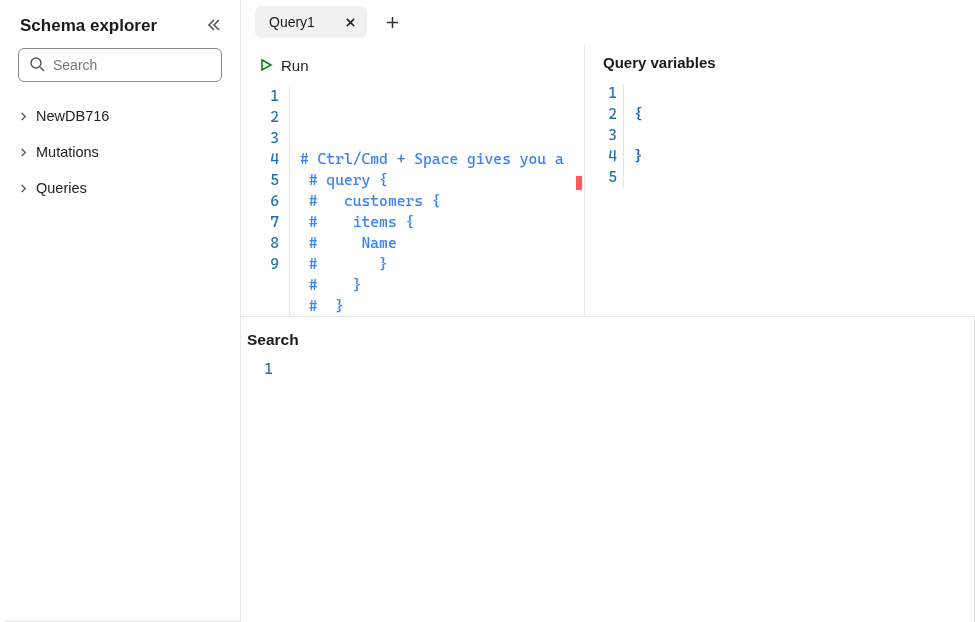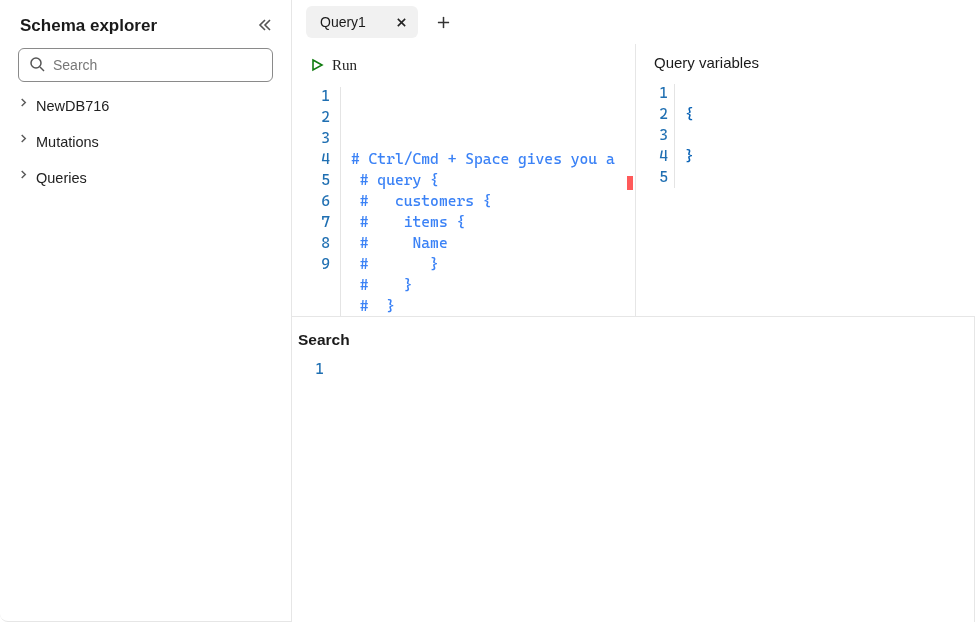--- a/index.html
+++ b/index.html
@@ -7,21 +7,21 @@
       font-family: "Segoe UI", -apple-system, sans-serif;
       font-size: 14px;
       color: #1a1a1a;
       background: #fff;
       width: 975px;
       height: 622px;
       overflow: hidden;
       display: flex;
     }
     .sidebar {
-      width: 292px;
+      width: 241px;
       border-right: 1px solid #e6e6e6;
       border-bottom: 1px solid #e6e6e6;
       border-radius: 0 0 0 8px;
       display: flex;
       flex-direction: column;
       padding: 0;
     }
     .sidebar-header {
       display: flex;
       align-items: center;
@@ -49,21 +49,21 @@
       outline: none;
       flex: 1;
       font-size: 14px;
       color: #555;
       background: transparent;
     }
     .search-input::placeholder { color: #777; }
     .tree { padding: 6px 8px 0 8px; }
     .tree-item {
       display: flex;
-      align-items: flex-start;
+      align-items: center;
       height: 36px;
       padding-left: 8px;
       gap: 6px;
       cursor: pointer;
       border-radius: 4px;
     }
     .tree-chevron {
       width: 14px;
       display: flex;
       align-items: center;
@@ -109,39 +109,38 @@
     }
     .run-btn {
       display: flex;
       align-items: center;
       gap: 8px;
       border: none;
       background: transparent;
       cursor: pointer;
       font-size: 15px;
       color: #222;
-      font-family: Liberation Serif, serif;
     }
     .run-btn svg { width: 14px; height: 14px; color: #107c10; stroke: #107c10; }
 
     .editor-row {
       display: flex;
       min-height: 0;
       height: 272px;
     }
     .editor-pane {
       position: relative;
       overflow: hidden;
     }
     .query-pane { width: 344px; border-right: 1px solid #e6e6e6; }
     .vars-pane { flex: 1; padding-left: 8px; }
 
     .vars-title {
       font-size: 15px;
-      font-weight: 400;
+      font-weight: 700;
       padding: 10px 0 12px 10px;
     }
 
     .editor {
       display: flex;
       font-family: "Cascadia Mono", "Consolas", monospace;
       font-size: 15px;
       line-height: 21px;
       position: relative;
     }

